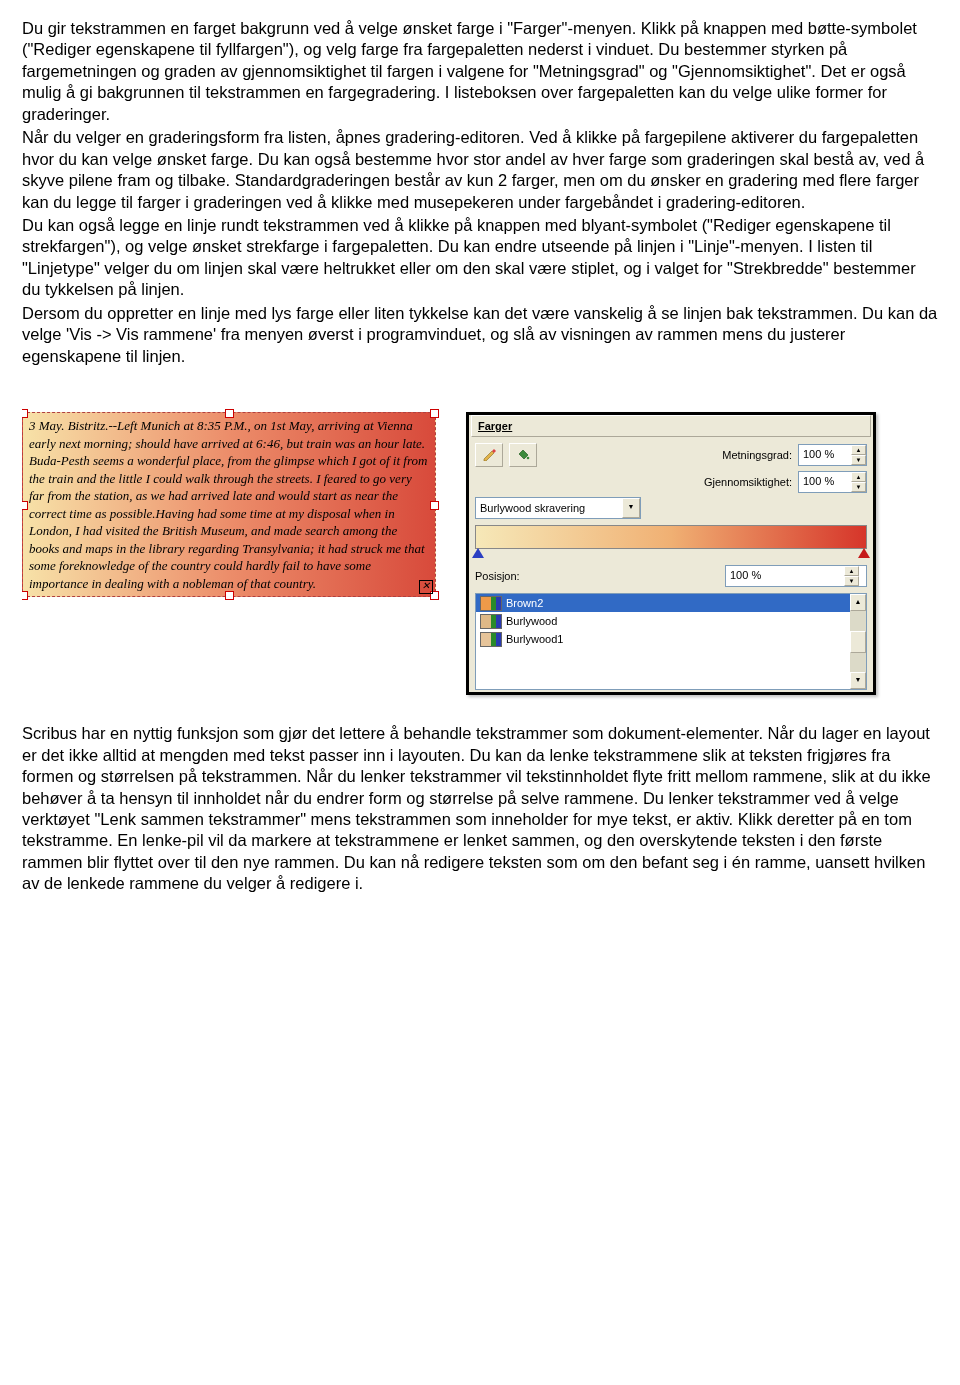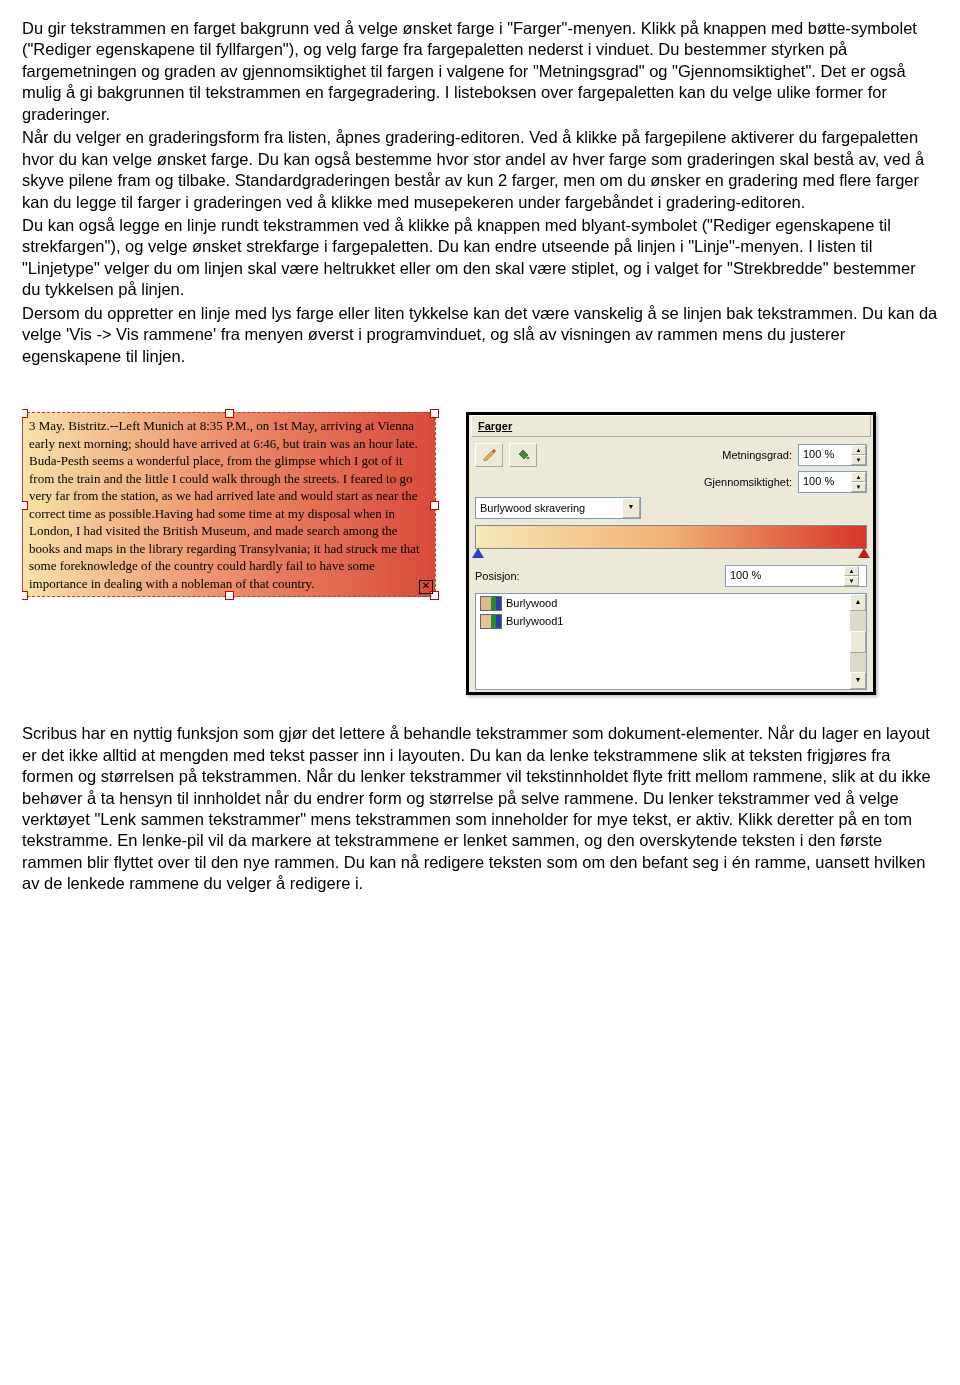--- a/index.html
+++ b/index.html
@@ -19,20 +19,21 @@
   }
   .textframe {
     width: 400px;
     background: linear-gradient(90deg, #f7e2a8 0%, #ec8d6a 50%, #d84a3b 100%);
     border: 1px dashed #b04040;
     padding: 4px 6px;
     font-family: "Times New Roman", serif;
     font-size: 13px;
     line-height: 1.35;
     position: relative;
+    font-style: italic;
   }
   .textframe .sel-handle {
     position: absolute;
     width: 7px; height: 7px;
     background: #fff;
     border: 1px solid #c00;
   }
   .h1 { left:-4px; top:-4px; } .h2 { left:50%; top:-4px; margin-left:-4px; } .h3 { right:-4px; top:-4px; }
   .h4 { left:-4px; top:50%; margin-top:-4px; } .h5 { right:-4px; top:50%; margin-top:-4px; }
   .h6 { left:-4px; bottom:-4px; } .h7 { left:50%; bottom:-4px; margin-left:-4px; } .h8 { right:-4px; bottom:-4px; }
@@ -207,20 +208,28 @@
         <input style="width: 110px;" value="100 %">
         <div class="arrows">
             <div>▲</div>
             <div>▼</div>
           </div>
       </div>
     </div>
 
     <div class="colorlist">
       <div class="colorlist-items" id="colorlist-items">
+          <div class="cl-row sel">
+            <div class="swatch">
+              <div class="s-main" style="background:#ee9a49"></div>
+              <div class="s-g"></div>
+              <div class="s-b"></div>
+            </div>
+            <span>Brown2</span>
+          </div>
           <div class="cl-row">
             <div class="swatch">
               <div class="s-main" style="background:#deb887"></div>
               <div class="s-g"></div>
               <div class="s-b"></div>
             </div>
             <span>Burlywood</span>
           </div>
           <div class="cl-row">
             <div class="swatch">

